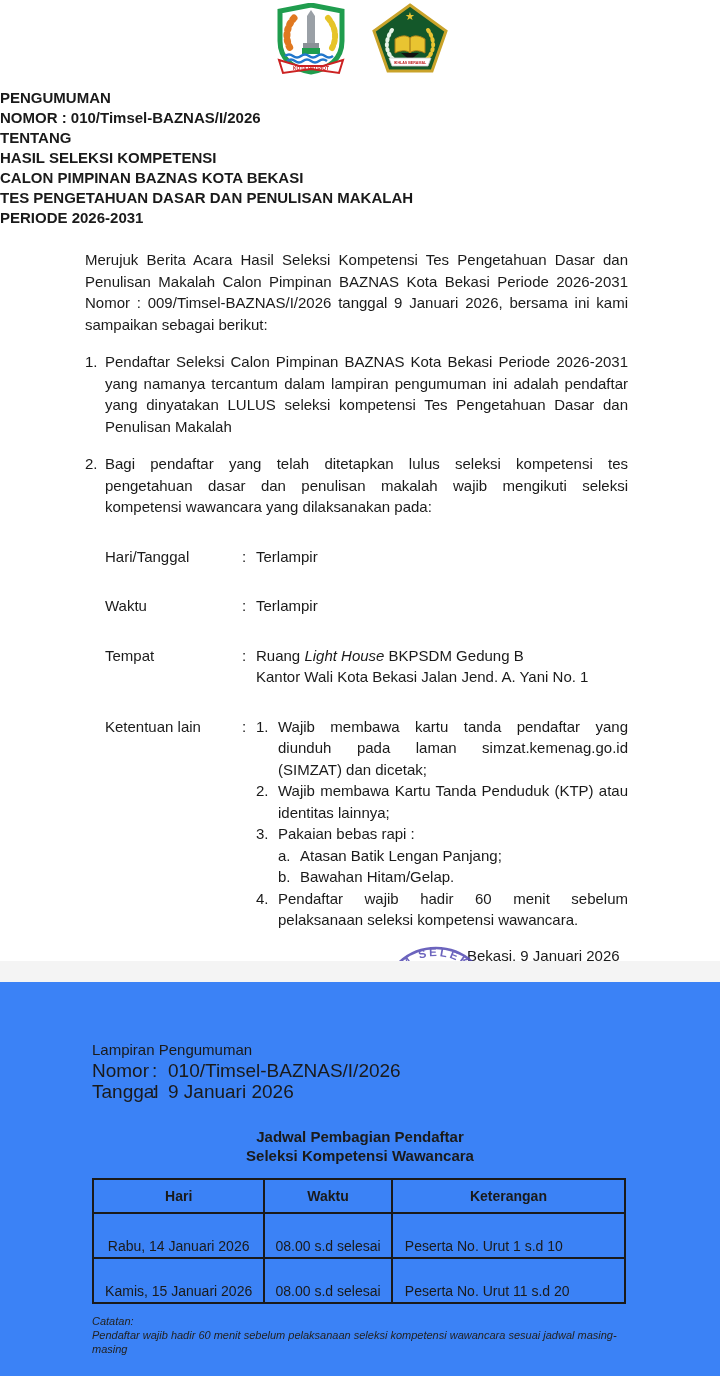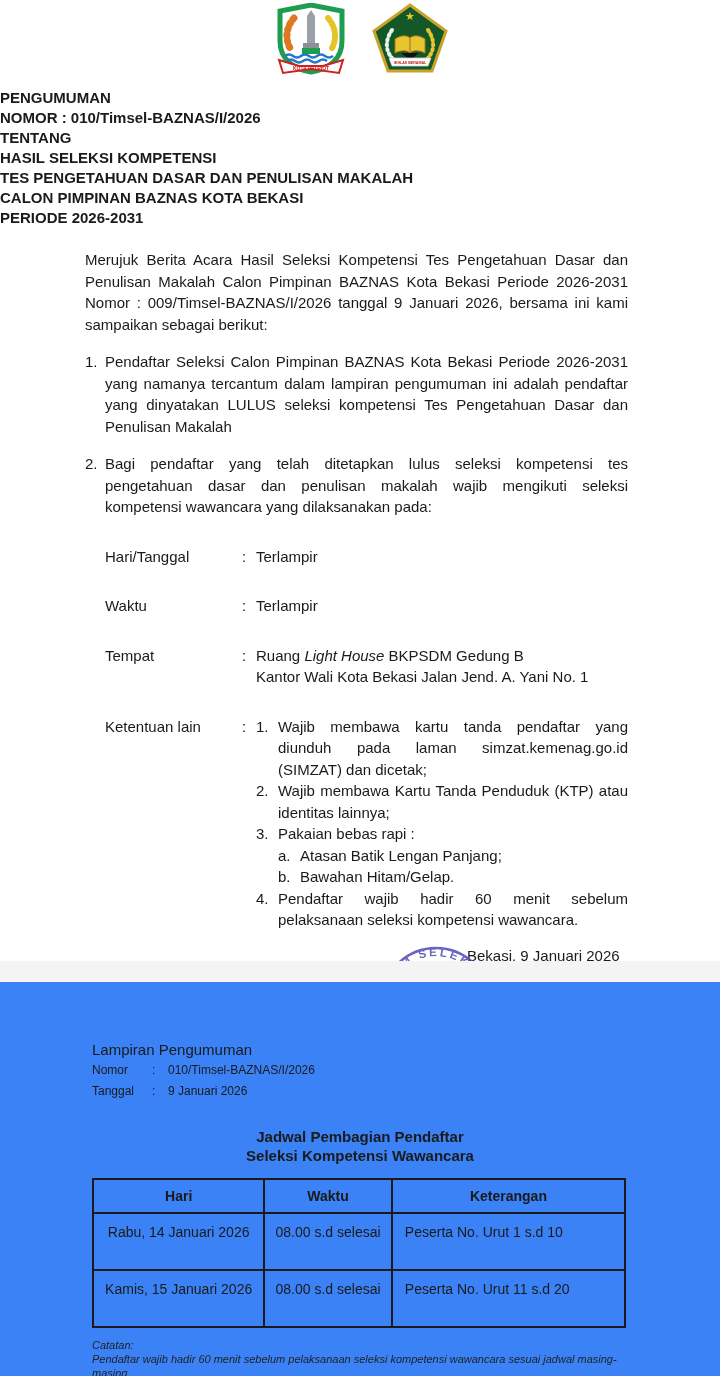--- a/index.html
+++ b/index.html
@@ -44,28 +44,28 @@
 
   
   .sig-wrap { position:relative; margin-left:382px; margin-top:14px; height:130px; font-size:15px; line-height:22px; }
   .sig-text { position:relative; z-index:1; }
   .sig-name { position:absolute; top:108px; left:-2px; z-index:1; }
   .stamp { position:absolute; left:-89px; top:-4px; z-index:2; opacity:.88; }
   .signature-svg { position:absolute; left:-38px; top:36px; z-index:3; }
 
   
   .lamp-line { font-size:15px; line-height:21px; }
-  .lamp-row { display:flex; font-size:12px; line-height:21px;align-items:flex-end; }
+  .lamp-row { display:flex; font-size:19px; line-height:21px;align-items:flex-end; }
   .lamp-row .llabel { width:60px; flex:none; }
   .lamp-row .lcolon { width:16px; flex:none; }
   .sched-heading { text-align:center; font-weight:bold; font-size:15px; line-height:19px; margin-top:25px; }
   table.sched { border-collapse:collapse; margin-top:13px; width:534px; }
   table.sched th, table.sched td { border:2px solid #1a1a1a; font-size:14px; }
   table.sched th { height:34px; text-align:center; vertical-align:middle; font-weight:bold; }
-  table.sched td { height:57px; vertical-align:top; padding-top:10px; }
+  table.sched td { height:45px; vertical-align:top; padding-top:24px; }
   .col-hari { width:172px; } .col-waktu { width:128px; } .col-ket { width:234px; }
   td.c { text-align:center; }
   td.l { text-align:left; padding-left:12px; }
   .note { margin-top:10px; font-size:11px; font-style:italic; line-height:14px; color:#222; }
 </style>
 </head>
 <body>
 
 <div class="page1">
 
@@ -96,22 +96,22 @@
       <path d="M18,55 L60,55 L57,63 L21,63 Z" fill="#ffffff" stroke="#cccccc" stroke-width="0.8"></path>
       <text x="39" y="60.8" text-anchor="middle" font-size="3.6" font-weight="bold" fill="#c22222" font-family="Liberation Sans, sans-serif">IKHLAS BERAMAL</text>
     </svg>
   </div>
 
   <div class="title-block">
     <div>PENGUMUMAN</div>
     <div>NOMOR :  010/Timsel-BAZNAS/I/2026</div>
     <div>TENTANG</div>
     <div>HASIL SELEKSI KOMPETENSI</div>
+    <div>CALON PIMPINAN BAZNAS KOTA BEKASI</div>
     <div>TES PENGETAHUAN DASAR DAN PENULISAN MAKALAH</div>
-    <div>CALON PIMPINAN BAZNAS KOTA BEKASI</div>
     <div>PERIODE 2026-2031</div>
   </div>
 
   <div class="content">
     <p class="intro">Merujuk Berita Acara Hasil Seleksi Kompetensi Tes Pengetahuan Dasar dan Penulisan Makalah Calon Pimpinan BAZNAS Kota Bekasi Periode 2026-2031 Nomor : 009/Timsel-BAZNAS/I/2026 tanggal 9 Januari 2026, bersama ini kami sampaikan sebagai berikut:</p>
 
     <div class="olist">
       <div class="oitem">
         <span class="num">1.</span>
         <span class="itext">Pendaftar Seleksi Calon Pimpinan BAZNAS Kota Bekasi Periode 2026-2031 yang namanya tercantum dalam lampiran pengumuman ini adalah pendaftar yang dinyatakan LULUS seleksi kompetensi Tes Pengetahuan Dasar dan Penulisan Makalah</span>

